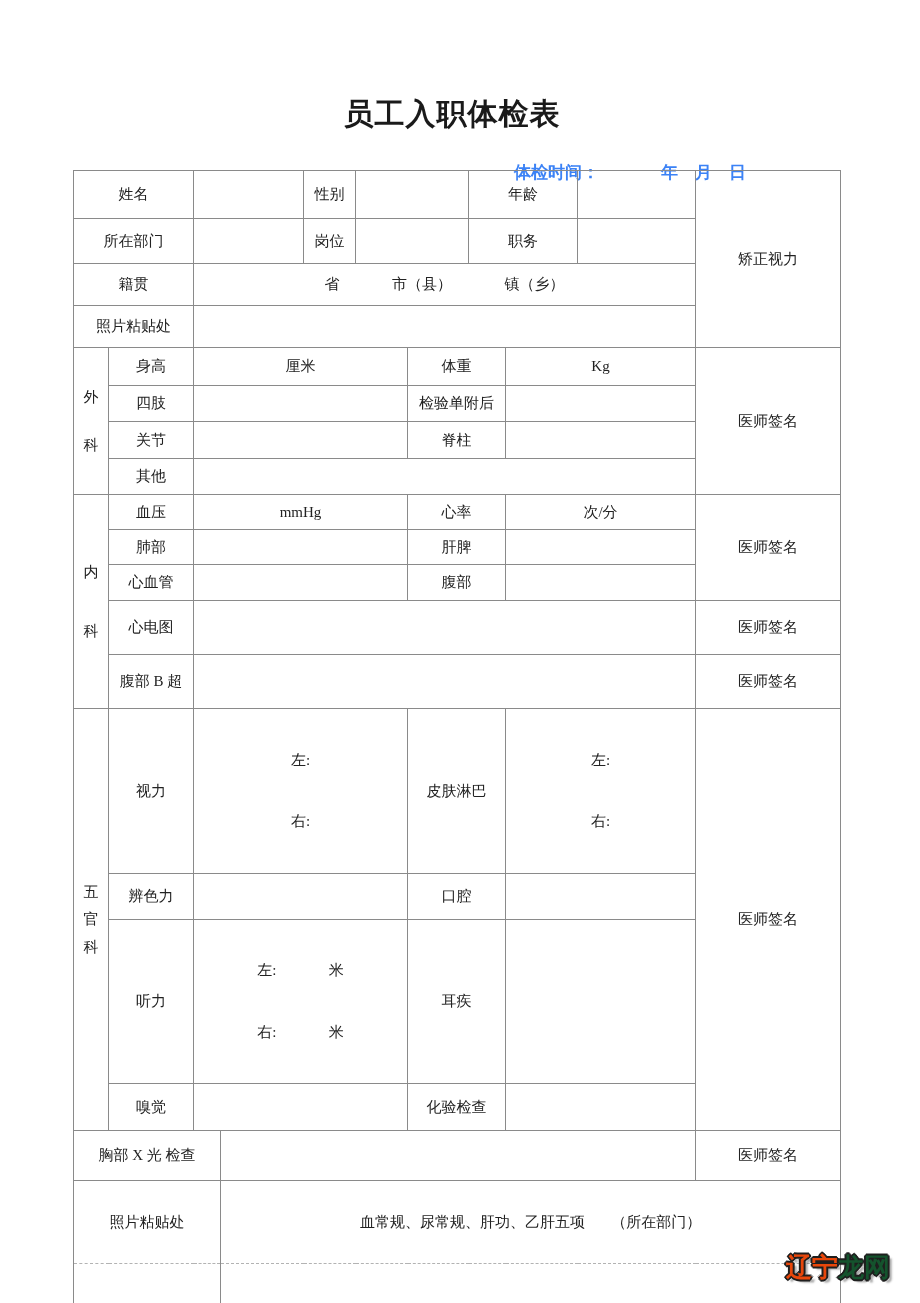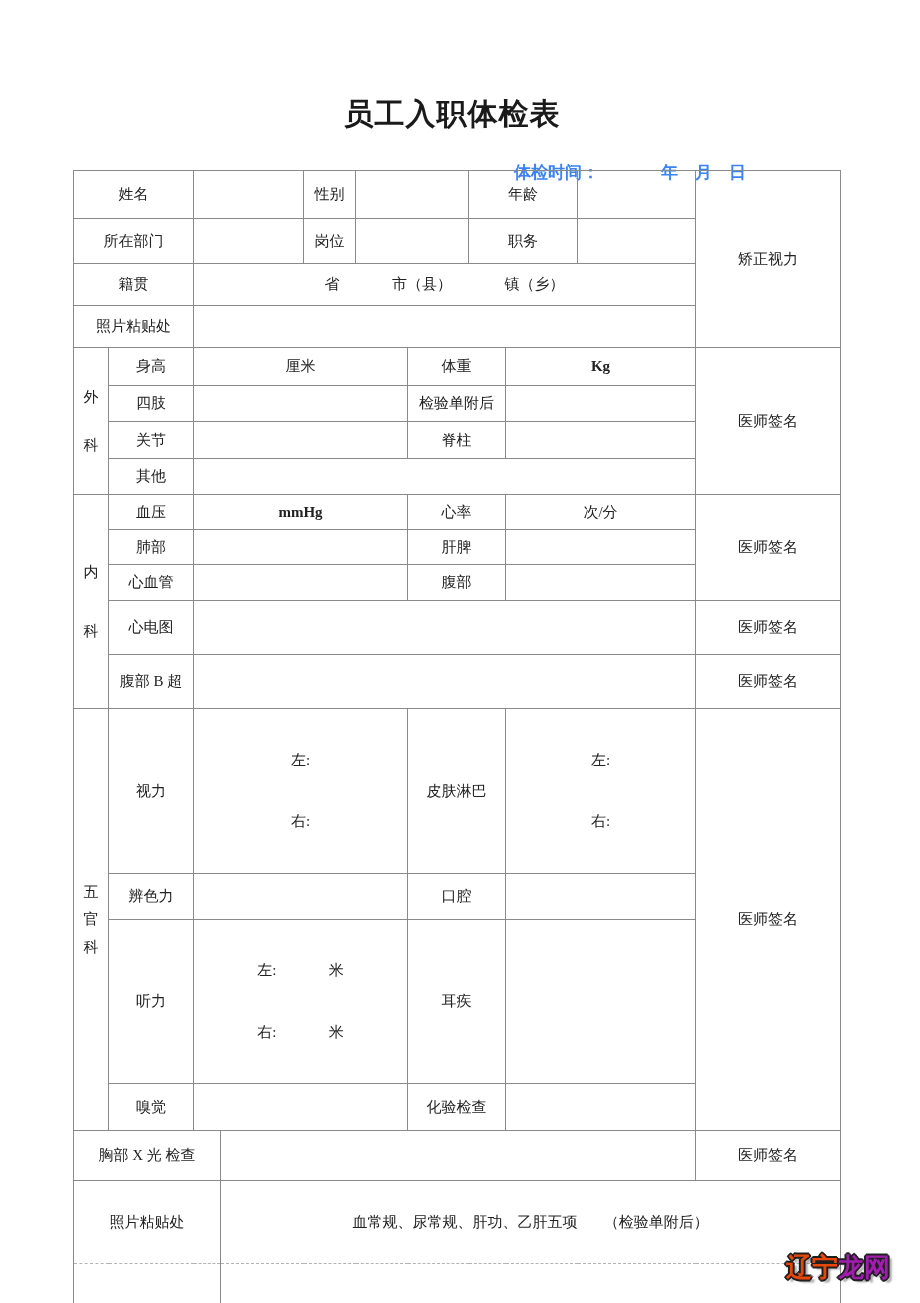--- a/index.html
+++ b/index.html
@@ -26,21 +26,21 @@
     border-collapse:collapse;table-layout:fixed;width:767px;
     font-size:15px;color:#222;
   }
   table.form td{
     border:1px solid #8a8a8a;
     padding:0;overflow:hidden;
     text-align:center;vertical-align:middle;
     line-height:1.35;
   }
   td.sign{text-align:left;padding-left:9px;}
-  td.b{font-weight:bold;}
+  td.b{font-weight:normal;}
   td.pre{white-space:pre;font-family:Liberation Serif, serif;}
   td.twoline{text-align:left;padding-left:4px;white-space:pre;}
   td.twoline div{line-height:21px;}
   td.section{padding:0;}
   .vstack{display:flex;flex-direction:column;align-items:center;justify-content:center;height:100%;}
   .vstack.g-surgery{gap:28px;}
   .vstack.g-internal{gap:38px;}
   .vstack.g-ent{gap:7px;}
   td.opinion-cell{vertical-align:bottom;}
   tr.dashed-bottom td{border-bottom:1px dashed #b3b3b3;}
@@ -49,21 +49,21 @@
   .watermark{
     position:absolute;left:786px;top:1250px;
     font-family:"Liberation Sans","DejaVu Sans",sans-serif;
     font-size:26px;font-weight:bold;white-space:nowrap;
     text-shadow:
       -2px 0 0 #1f1f1f, 2px 0 0 #1f1f1f, 0 -2px 0 #1f1f1f, 0 2px 0 #1f1f1f,
       -1px -1px 0 #1f1f1f, 1px -1px 0 #1f1f1f, -1px 1px 0 #1f1f1f, 1px 1px 0 #1f1f1f,
       4px 3px 2px rgba(60,60,60,0.45);
   }
   .watermark .wm1{color:#e8470b;}
-  .watermark .wm2{color:#a21caf;}
+  .watermark .wm2{color:#14532d;}
 </style>
 </head>
 <body>
 
 <div class="page">
 
   <h1 class="doc-title">员工入职体检表</h1>
 
   <div class="exam-time">
     <span>体检时间：</span><span class="val">年    月    日</span>
@@ -223,21 +223,21 @@
     </tr>
 
     <tr style="height:50px">
       <td colspan="3">胸部 X 光 检查</td>
       <td colspan="7"></td>
       <td class="sign">医师签名</td>
     </tr>
 
     <tr style="height:83px" class="dashed-bottom">
       <td colspan="3">照片粘贴处</td>
-      <td colspan="8" class="pre">血常规、尿常规、肝功、乙肝五项       （检验单附后）</td>
+      <td colspan="8" class="pre">血常规、尿常规、肝功、乙肝五项       （所在部门）</td>
     </tr>
 
     <tr style="height:106px" class="dashed-top">
       <td colspan="3">负责医师意见</td>
       <td colspan="8" class="opinion-cell">
         
       </td>
     </tr>
 
   </tbody>

